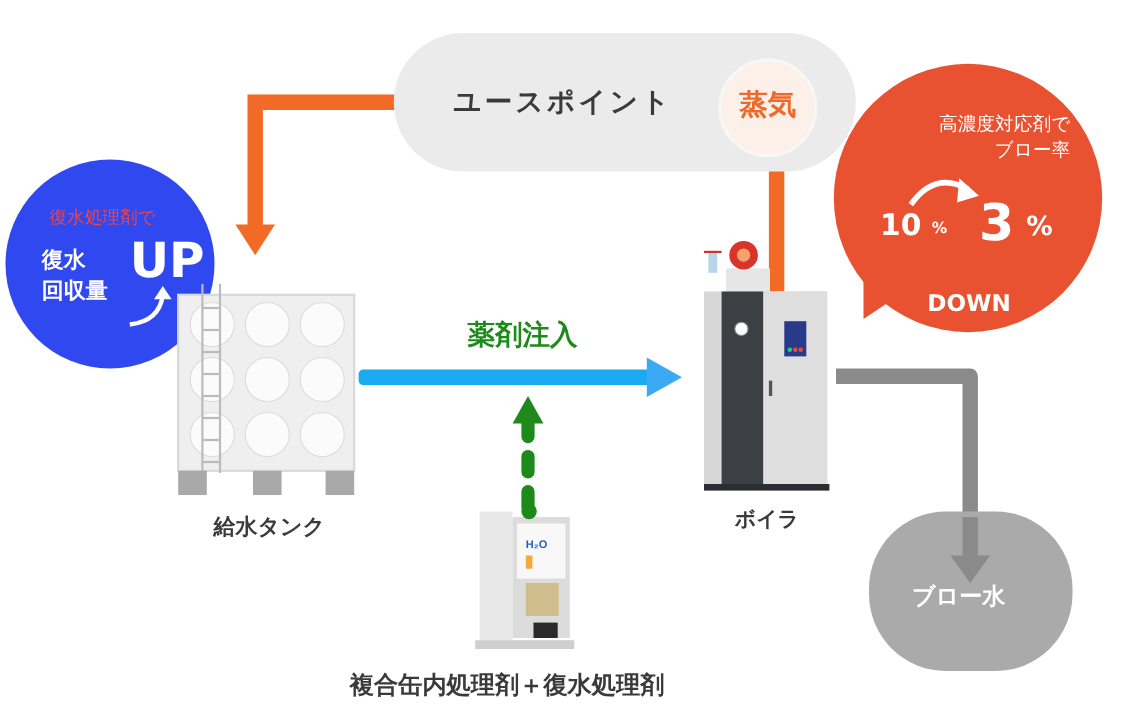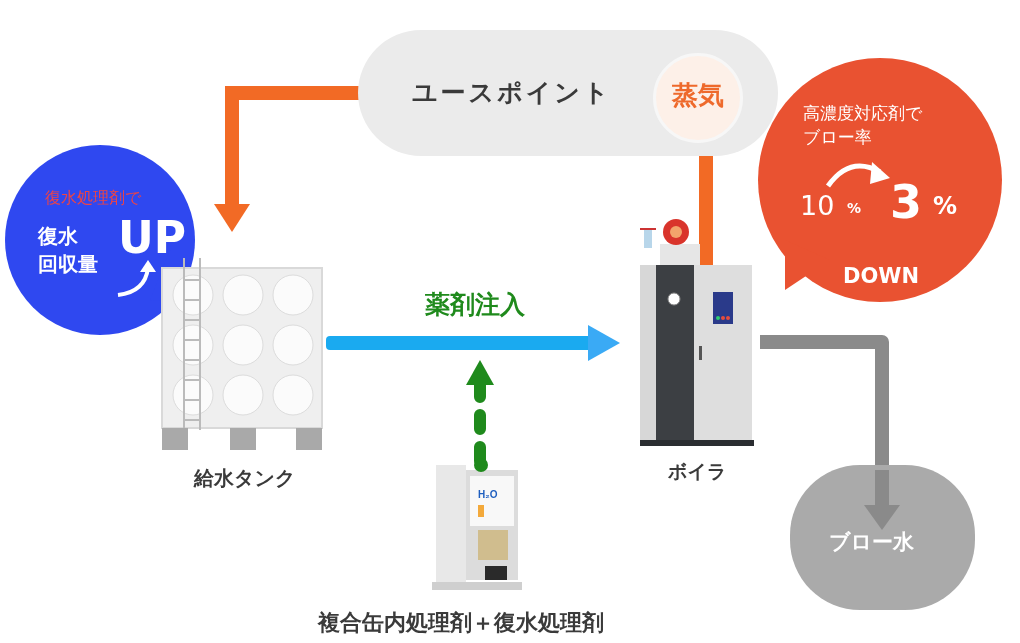--- a/index.html
+++ b/index.html
@@ -7,22 +7,22 @@
   .abs{position:absolute;}
   svg{position:absolute;left:0;top:0;}
   .pill{left:358px;top:30px;width:420px;height:126px;border-radius:63px;background:#ebebeb;}
   .pill-label{left:412px;top:76px;font-size:25px;font-weight:bold;color:#3a3a3a;letter-spacing:3px;}
   .steam{left:653px;top:53px;width:90px;height:90px;border-radius:50%;background:#fdf0e8;border:3px solid #f7f7f7;box-sizing:border-box;}
   .steam-label{left:672px;top:78px;font-size:26px;font-weight:bold;color:#ee6a2c;}
   .lbl{font-weight:bold;color:#3a3a3a;}
   .blue-bubble-t1{left:45px;top:188px;font-size:16px;color:#ef4444;}
   .blue-bubble-t2{left:38px;top:222px;font-size:20px;font-weight:bold;color:#fff;line-height:28px;width:60px;}
   .blue-up{left:118px;top:212px;font-size:44px;font-weight:bold;color:#fff;}
-  .red-t1{left:803px;top:101px;font-size:17px;color:#fff;width:170px;text-align:left;line-height:24px;}
-  .red-10{left:800px;top:190px;font-size:27px;font-weight:normal;color:#fff;}
+  .red-t1{left:803px;top:101px;font-size:17px;color:#fff;width:170px;text-align:right;line-height:24px;}
+  .red-10{left:800px;top:190px;font-size:27px;font-weight:bold;color:#fff;}
   .red-pct1{left:847px;top:200px;font-size:14px;font-weight:bold;color:#fff;}
   .red-3{left:890px;top:175px;font-size:46px;font-weight:bold;color:#fff;}
   .red-pct2{left:933px;top:192px;font-size:24px;font-weight:bold;color:#fff;}
   .red-down{left:843px;top:233px;font-size:21px;font-weight:bold;color:#fff;margin-top:31px;}
   .inject{left:425px;top:288px;font-size:25px;font-weight:bold;color:#1f8a1c;}
   .tank-label{left:194px;top:465px;font-size:20px;}
   .boiler-label{left:668px;top:459px;font-size:19px;}
   .blow{left:790px;top:465px;width:185px;height:145px;border-radius:70px/70px;background:#aaaaaa;}
   .blow-label{left:829px;top:528px;font-size:21px;font-weight:bold;color:#fff;}
   .chem-label{left:318px;top:608px;font-size:22px;}

